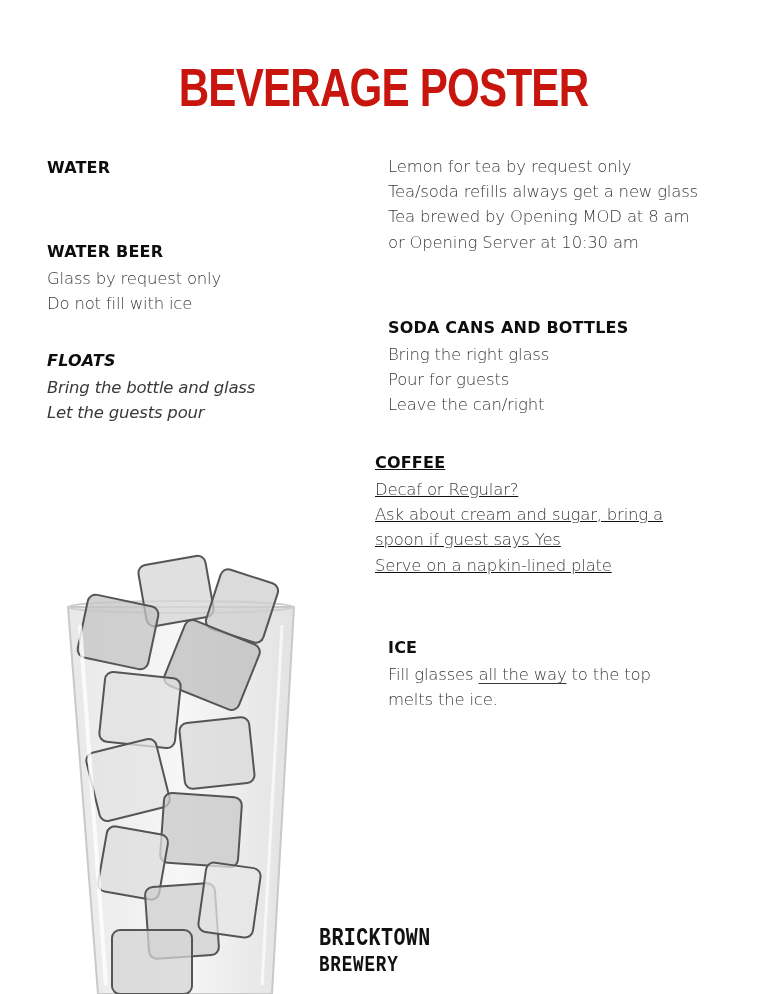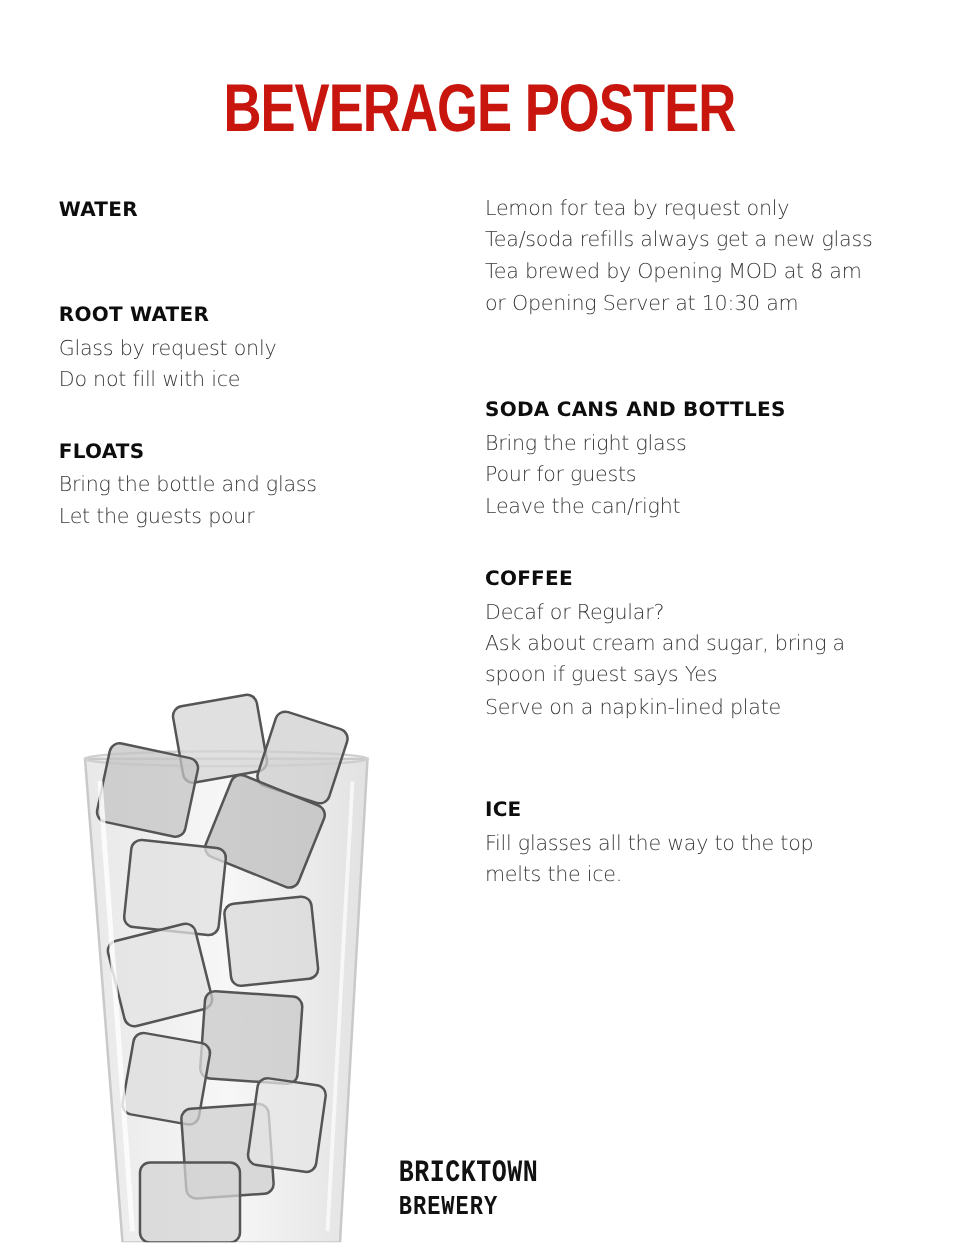--- a/index.html
+++ b/index.html
@@ -40,21 +40,21 @@
     }
     .section .line {
       font-family: "DejaVu Sans", sans-serif;
       font-weight: 200;
       font-size: 16.5px;
       line-height: 25.2px;
       color: #3a3a3a;
       white-space: nowrap;
       letter-spacing: -0.2px;
     }
-    .u { text-underline-offset: 3px; }
+    .u { text-decoration: underline; text-underline-offset: 3px; }
 
     .glass {
       position: absolute;
       left: 62px;
       top: 545px;
       width: 240px;
       height: 449px;
     }
     .logo {
       position: absolute;
@@ -83,46 +83,46 @@
 </head>
 <body>
 
 <div class="title">BEVERAGE POSTER</div>
 
 <div class="section" style="left:47px; top:154px;">
   <h2>WATER</h2>
 </div>
 
 <div class="section" style="left:47px; top:238px;">
-  <h2>ROOT WATER</h2>
+  <h2>WATER BEER</h2>
   <div class="line">Glass by request only</div>
   <div class="line">Do not fill with ice</div>
 </div>
 
-<div class="section" style="left:47px; top:347px;">
+<div class="section" style="left:47px; top:347px;font-style:italic;">
   <h2>FLOATS</h2>
   <div class="line">Bring the bottle and glass</div>
   <div class="line">Let the guests pour</div>
 </div>
 
 <div class="section" style="left:388px; top:154px;">
   <div class="line">Lemon for tea by request only</div>
   <div class="line">Tea/soda refills always get a new glass</div>
   <div class="line">Tea brewed by Opening MOD at 8 am</div>
   <div class="line">or Opening Server at 10:30 am</div>
 </div>
 
 <div class="section" style="left:388px; top:314px;">
   <h2>SODA CANS AND BOTTLES</h2>
   <div class="line">Bring the right glass</div>
   <div class="line">Pour for guests</div>
   <div class="line">Leave the can/right</div>
 </div>
 
-<div class="section" style="left:388px; top:449px;">
+<div class="section" style="left:375px; top:449px;text-decoration:underline;">
   <h2>COFFEE</h2>
   <div class="line">Decaf or Regular?</div>
   <div class="line">Ask about cream and sugar, bring a</div>
   <div class="line">spoon if guest says Yes</div>
   <div class="line">Serve on a napkin-lined plate</div>
 </div>
 
 <div class="section" style="left:388px; top:634px;">
   <h2>ICE</h2>
   <div class="line"><span>Fill glasses </span><span class="u">all the way</span><span> to the top</span></div>

